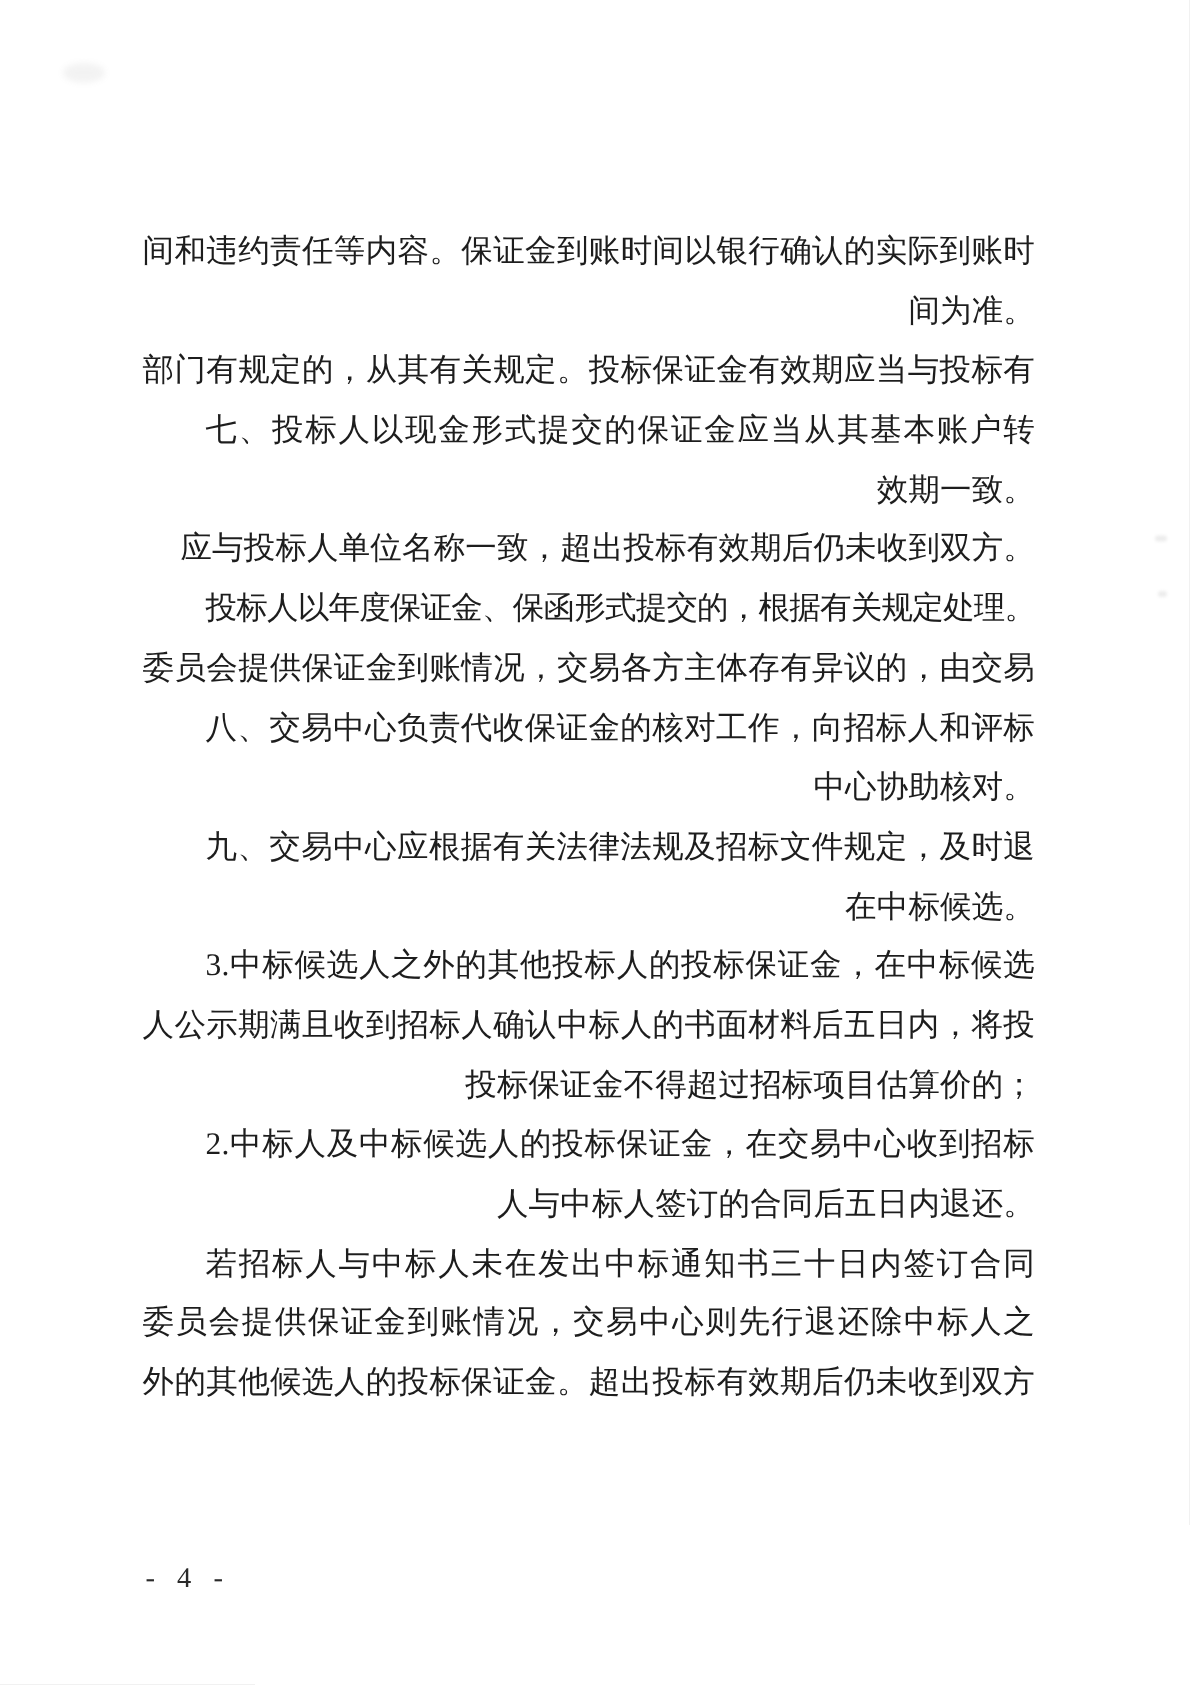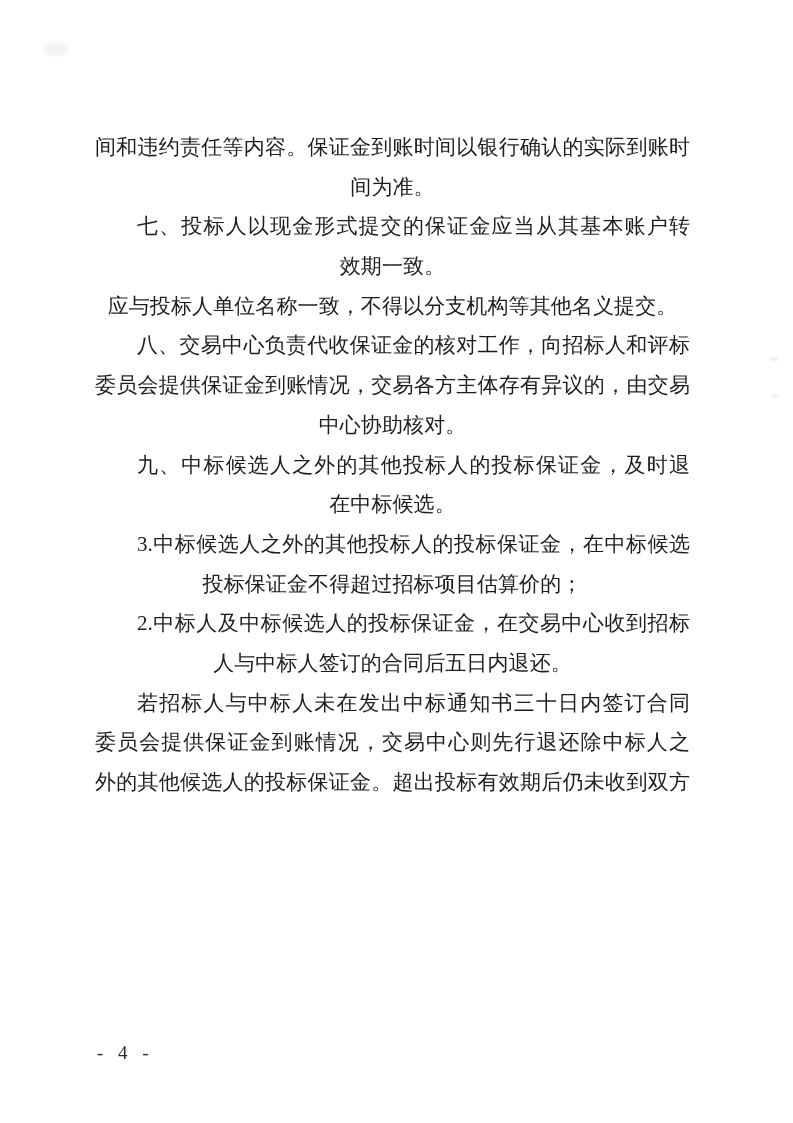--- a/index.html
+++ b/index.html
@@ -13,30 +13,30 @@
     width: 793px;
     height: 1123px;
     margin: 0 auto;
     background: #ffffff;
     overflow: hidden;
     font-family: "Liberation Serif", "DejaVu Serif", serif;
   }
   .text-block {
     position: absolute;
     left: 95px;
-    top: 128px;
+    top: 148px;
     width: 595px;
     color: #1d1d1d;
   }
   .line {
     height: 39.7px;
     line-height: 39.7px;
     font-size: 21px;
     letter-spacing: 0.1px;
-    text-align: center;
+    text-align: right;
     white-space: nowrap;
   }
   .line.fill {
     white-space: normal;
     text-align: justify;
     text-align-last: justify;
   }
   .line.indent {
     text-indent: 2em;
   }
@@ -79,29 +79,32 @@
 
 <div class="page">
 
   <div class="smudge"></div>
   <div class="speck speck-1"></div>
   <div class="speck speck-2"></div>
 
   <div class="text-block">
     <div class="line fill">间和违约责任等内容。保证金到账时间以银行确认的实际到账时</div>
     <div class="line">间为准。</div>
+    <div class="line fill">部门有规定的，从其有关规定。投标保证金有效期应当与投标有</div>
     <div class="line indent fill">七、投标人以现金形式提交的保证金应当从其基本账户转</div>
     <div class="line">效期一致。</div>
-    <div class="line">应与投标人单位名称一致，不得以分支机构等其他名义提交。</div>
+    <div class="line">应与投标人单位名称一致，超出投标有效期后仍未收到双方。</div>
+    <div class="line indent fill tight">投标人以年度保证金、保函形式提交的，根据有关规定处理。</div>
+    <div class="line fill">委员会提供保证金到账情况，交易各方主体存有异议的，由交易</div>
     <div class="line indent fill">八、交易中心负责代收保证金的核对工作，向招标人和评标</div>
-    <div class="line fill">委员会提供保证金到账情况，交易各方主体存有异议的，由交易</div>
     <div class="line">中心协助核对。</div>
-    <div class="line indent fill">九、中标候选人之外的其他投标人的投标保证金，及时退</div>
+    <div class="line indent fill">九、交易中心应根据有关法律法规及招标文件规定，及时退</div>
     <div class="line">在中标候选。</div>
     <div class="line indent fill">3.中标候选人之外的其他投标人的投标保证金，在中标候选</div>
+    <div class="line fill">人公示期满且收到招标人确认中标人的书面材料后五日内，将投</div>
     <div class="line">投标保证金不得超过招标项目估算价的；</div>
     <div class="line indent fill">2.中标人及中标候选人的投标保证金，在交易中心收到招标</div>
     <div class="line">人与中标人签订的合同后五日内退还。</div>
     <div class="line indent fill">若招标人与中标人未在发出中标通知书三十日内签订合同</div>
     <div class="line fill">委员会提供保证金到账情况，交易中心则先行退还除中标人之</div>
     <div class="line fill">外的其他候选人的投标保证金。超出投标有效期后仍未收到双方</div>
   </div>
 
   <div class="page-number">- 4 -</div>
 

